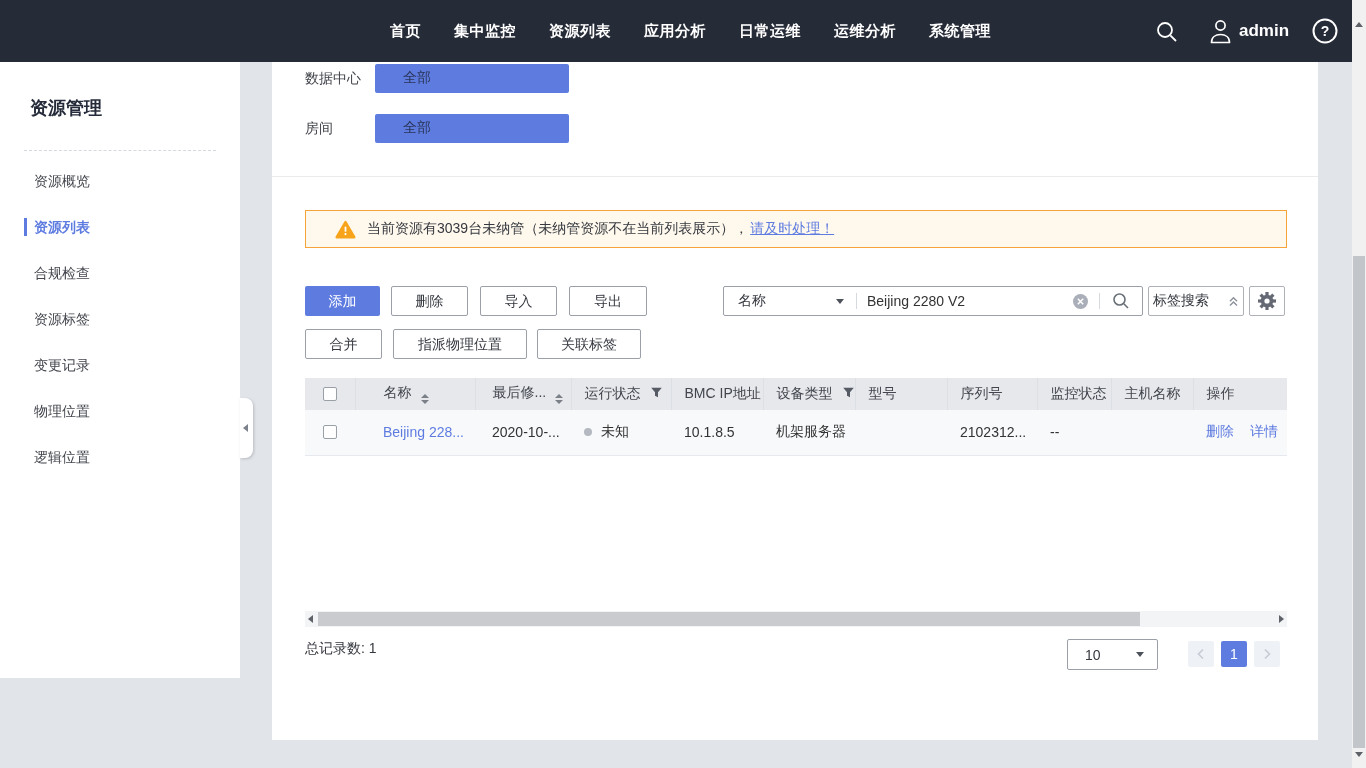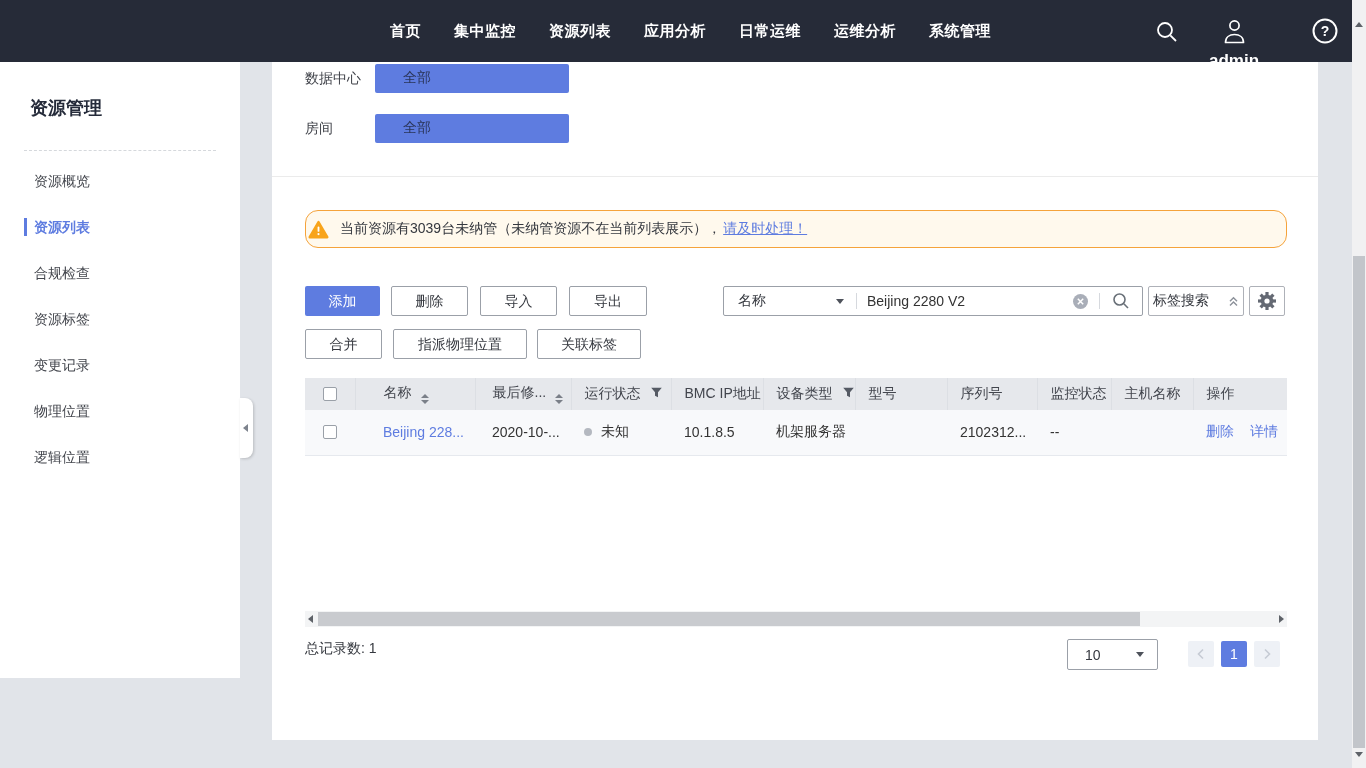--- a/index.html
+++ b/index.html
@@ -8,21 +8,21 @@
     position:relative;
     background:#e1e4e9;
     font-family:"Liberation Sans","DejaVu Sans",sans-serif;
     color:#333;
   }
   
   .topnav { position:absolute; left:0; top:0; width:1352px; height:62px; background:#262b38; }
   .nav-items { position:absolute; left:390px; top:0; height:62px; display:flex; gap:33px; align-items:center; }
   .nav-item { color:#fff; font-size:15px; font-weight:700; letter-spacing:.5px; cursor:pointer; white-space:nowrap; }
   .nav-search { position:absolute; left:1155px; top:20px; cursor:pointer; }
-  .nav-user { position:absolute; left:1209px; top:18px; display:flex; align-items:center; gap:7px; color:#fff; font-size:17px; font-weight:700; cursor:pointer;flex-direction:column; }
+  .nav-user { position:absolute; left:1209px; top:18px; display:flex; align-items:center; gap:7px; color:#fff; font-size:17px; font-weight:700; cursor:pointer; }
   .nav-help { position:absolute; left:1311px; top:17px; cursor:pointer; }
   
   .vscroll { position:absolute; left:1352px; top:0; width:14px; height:768px; background:#f1f1f2; }
   .vscroll .thumb { position:absolute; left:1px; top:256px; width:12px; height:492px; background:#c2c5ca; }
   .tri-up { width:0; height:0; border-left:4px solid transparent; border-right:4px solid transparent; border-bottom:5px solid #5e6268; }
   .tri-down { width:0; height:0; border-left:4px solid transparent; border-right:4px solid transparent; border-top:5px solid #5e6268; }
   .vscroll .tri-up { position:absolute; left:3px; top:22px; }
   .vscroll .tri-down { position:absolute; left:3px; top:752px; }
   
   .sidebar { position:absolute; left:0; top:62px; width:240px; height:616px; background:#fff; }
@@ -32,21 +32,21 @@
   .side-item.active { color:#5e7ce0; font-weight:700;text-align:right; }
   .side-item.active::before { content:""; position:absolute; left:-10px; top:1px; width:3px; height:18px; background:#5e7ce0; }
   .collapse-handle { position:absolute; left:240px; top:398px; width:13px; height:60px; background:#fff; border-radius:0 8px 8px 0; box-shadow:1px 1px 3px rgba(0,0,0,.18); cursor:pointer; }
   .collapse-handle i { position:absolute; left:3px; top:26px; width:0; height:0; border-top:4px solid transparent; border-bottom:4px solid transparent; border-right:5px solid #7d838d; }
   
   .card { position:absolute; left:272px; top:62px; width:1046px; height:678px; background:#fff; }
   .filter-label { position:absolute; left:33px; font-size:14px; color:#40434a; line-height:29px; }
   .filter-btn { position:absolute; left:103px; width:194px; height:29px; background:#5e7ce0; color:#2a3558; font-size:14px; line-height:29px; padding-left:28px; border-radius:2px; cursor:pointer;font-family:Liberation Mono, monospace; }
   .card-divider { position:absolute; left:0; top:114px; width:1046px; height:1px; background:#ebebeb; }
   
-  .alert { position:absolute; left:33px; top:148px; width:982px; height:38px; background:#fff9ed; border:1px solid #f5a33b; border-radius:13px; display:flex; align-items:center; padding-left:2px; font-size:14px; color:#35383f; }
+  .alert { position:absolute; left:33px; top:148px; width:982px; height:38px; background:#fff9ed; border:1px solid #f5a33b; border-radius:0; display:flex; align-items:center; padding-left:29px; font-size:14px; color:#35383f; }
   .alert svg { margin-right:11px; flex:none; }
   .alert a { color:#5e7ce0; text-decoration:underline; margin-left:2px; cursor:pointer; }
   
   .btn { position:absolute; height:30px; font-size:14px; text-align:center; line-height:28px; border:1px solid #9ba0a8; background:#fff; color:#35383f; border-radius:2px; cursor:pointer; }
   .btn-primary { background:#5e7ce0; border-color:#5e7ce0; color:#fff; line-height:30px; border:none; }
   
   .searchbox { position:absolute; left:451px; top:224px; width:420px; height:30px; border:1px solid #9ba0a8; border-radius:2px; display:flex; align-items:center; background:#fff; }
   .search-field { width:132px; flex:none; padding:0 12px 0 14px; font-size:14px; color:#35383f; display:flex; align-items:center; justify-content:space-between; cursor:pointer; height:100%; }
   .caret { width:0; height:0; border-left:4.5px solid transparent; border-right:4.5px solid transparent; border-top:5.5px solid #4e525b; }
   .vdiv { width:1px; height:16px; background:#d6d9de; flex:none; }

